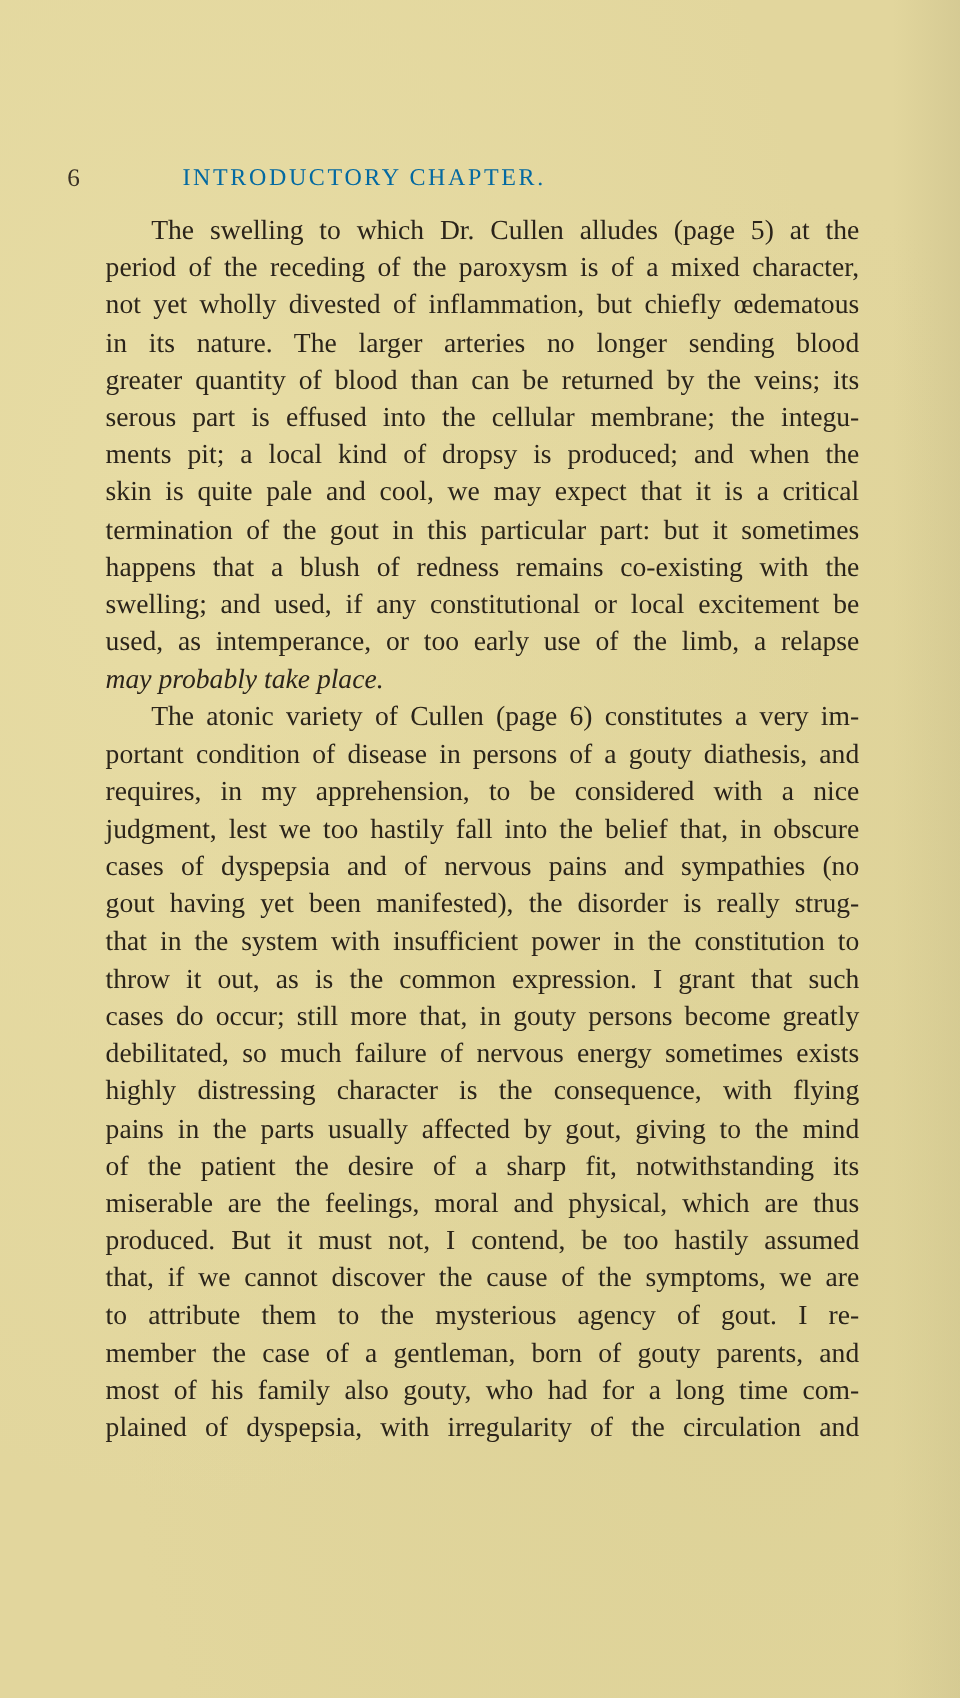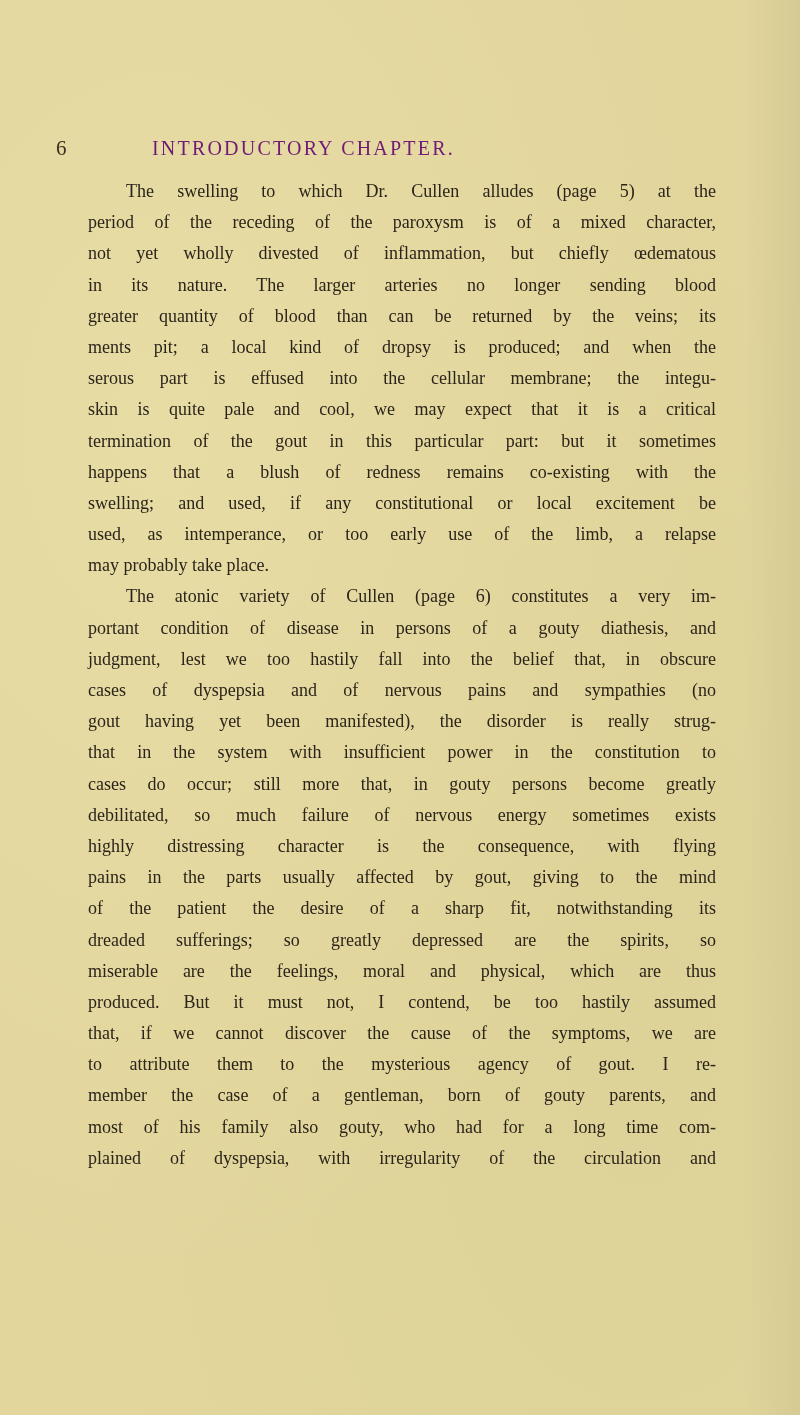--- a/index.html
+++ b/index.html
@@ -37,80 +37,82 @@
     top: 0;
     font-size: 21px;
     color: #3a3024;
   }
   .header-title {
     position: absolute;
     left: 152px;
     top: 1px;
     font-size: 20px;
     letter-spacing: 2.2px;
-    color: #701a75;
+    color: #0369a1;
   }
   .body-text {
     position: absolute;
     left: 88px;
     top: 176px;
     width: 628px;
   }
   .line {
     display: block;
     height: 31.2px;
     line-height: 31.2px;
-    font-size: 18px;
+    font-size: 23px;
     white-space: nowrap;
     text-align: justify;
     text-align-last: justify;
     color: #2b241a;
   }
   .line.indent {
     padding-left: 38px;
   }
   .line.last {
     text-align-last: left;
+    font-style: italic;
   }
 </style>
 </head>
 <body>
 
 <div class="page">
   <div class="running-head">
     <span class="page-number">6</span>
     <span class="header-title">INTRODUCTORY CHAPTER.</span>
   </div>
 
   <div class="body-text" id="body-text">
       <span class="line indent">The swelling to which Dr. Cullen alludes (page 5) at the</span>
       <span class="line">period of the receding of the paroxysm is of a mixed character,</span>
       <span class="line">not yet wholly divested of inflammation, but chiefly œdematous</span>
       <span class="line">in its nature.  The larger arteries no longer sending blood</span>
       <span class="line">greater quantity of blood than can be returned by the veins; its</span>
+      <span class="line">serous part is effused into the cellular membrane; the integu-</span>
       <span class="line">ments pit; a local kind of dropsy is produced; and when the</span>
-      <span class="line">serous part is effused into the cellular membrane; the integu-</span>
       <span class="line">skin is quite pale and cool, we may expect that it is a critical</span>
       <span class="line">termination of the gout in this particular part: but it sometimes</span>
       <span class="line">happens that a blush of redness remains co-existing with the</span>
       <span class="line">swelling; and used, if any constitutional or local excitement be</span>
       <span class="line">used, as intemperance, or too early use of the limb, a relapse</span>
       <span class="line last">may probably take place.</span>
       <span class="line indent">The atonic variety of Cullen (page 6) constitutes a very im-</span>
       <span class="line">portant condition of disease in persons of a gouty diathesis, and</span>
+      <span class="line">requires, in my apprehension, to be considered with a nice</span>
       <span class="line">judgment, lest we too hastily fall into the belief that, in obscure</span>
       <span class="line">cases of dyspepsia and of nervous pains and sympathies (no</span>
       <span class="line">gout having yet been manifested), the disorder is really strug-</span>
       <span class="line">that in the system with insufficient power in the constitution to</span>
+      <span class="line">throw it out, as is the common expression.  I grant that such</span>
       <span class="line">cases do occur; still more that, in gouty persons become greatly</span>
       <span class="line">debilitated, so much failure of nervous energy sometimes exists</span>
       <span class="line">highly distressing character is the consequence, with flying</span>
       <span class="line">pains in the parts usually affected by gout, giving to the mind</span>
       <span class="line">of the patient the desire of a sharp fit, notwithstanding its</span>
-      <span class="line">dreaded sufferings; so greatly depressed are the spirits, so</span>
       <span class="line">miserable are the feelings, moral and physical, which are thus</span>
       <span class="line">produced.  But it must not, I contend, be too hastily assumed</span>
       <span class="line">that, if we cannot discover the cause of the symptoms, we are</span>
       <span class="line">to attribute them to the mysterious agency of gout.  I re-</span>
       <span class="line">member the case of a gentleman, born of gouty parents, and</span>
       <span class="line">most of his family also gouty, who had for a long time com-</span>
       <span class="line">plained of dyspepsia, with irregularity of the circulation and</span>
     </div>
 </div>
 

